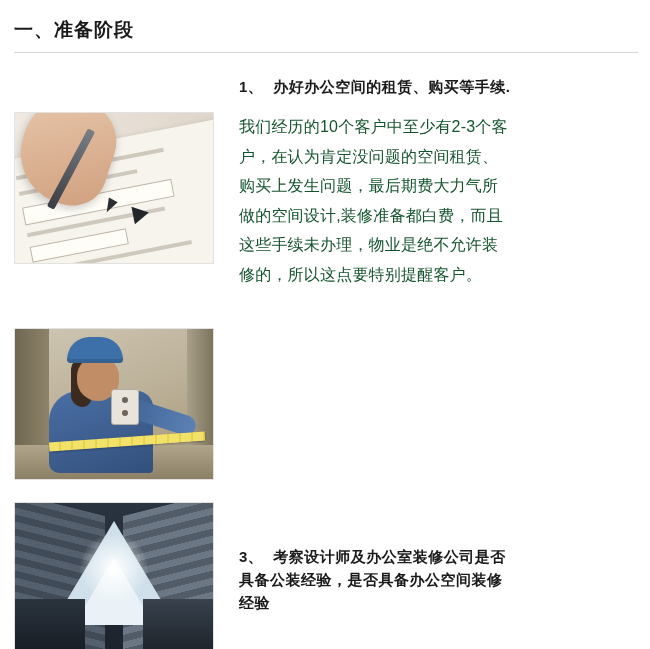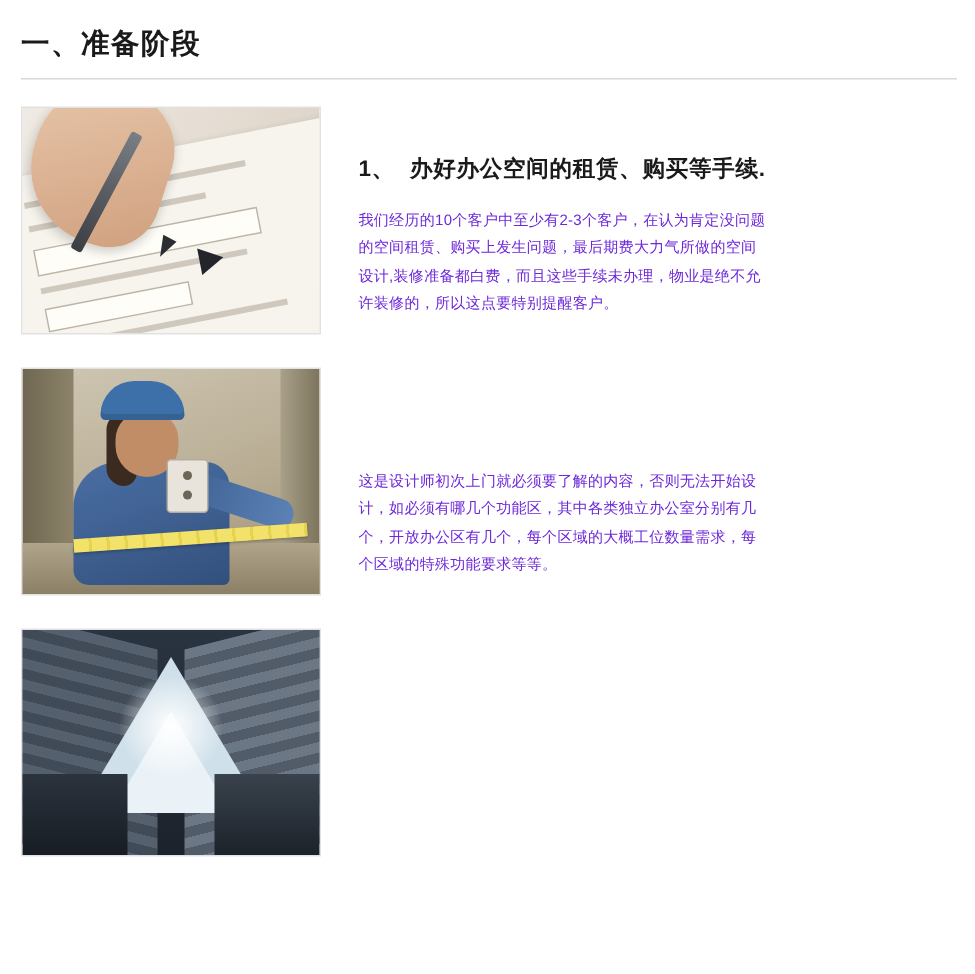--- a/index.html
+++ b/index.html
@@ -39,21 +39,21 @@
     color: #3c3c3c;
     margin-top: 12px;
     line-height: 1.6;
     letter-spacing: 0.3px;
   }
   .sections {
     margin-top: 18px;
   }
   .section {
     display: flex;
-    align-items: flex-end;
+    align-items: center;
     margin-bottom: 22px;
   }
   .thumb {
     width: 200px;
     height: 152px;
     flex: 0 0 200px;
     border: 1px solid #e2e2e2;
     box-sizing: border-box;
     overflow: hidden;
     position: relative;
@@ -68,22 +68,22 @@
     font-weight: bold;
     color: #1a1a1a;
     line-height: 1.55;
     letter-spacing: 0.5px;
     margin: 0 0 0 0;
   }
   .section-title .num {
     margin-right: 10px;
   }
   .section-text {
-    font-size: 10px;
-    color: #6d28d9;
+    font-size: 16px;
+    color: #14532d;
     line-height: 1.85;
     margin-top: 14px;
     letter-spacing: 0.2px;
   }
   .s2 .section-text { margin-top: 16px; }
   .s3 .section-text { margin-top: 12px; line-height: 1.8; }
 
   
   .img-form {
     background: linear-gradient(115deg,#efeae3 0%,#e6ded4 45%,#d9cfc2 100%);
@@ -289,32 +289,34 @@
         <div class="floor"></div>
         <div class="body"></div>
         <div class="arm"></div>
         <div class="hair"></div>
         <div class="face"></div>
         <div class="cap"></div>
         <div class="outlet"></div>
         <div class="tape"></div>
       </div>
       <div class="section-body">
-        <p class="section-text">这是设计师初次上门就必须要了解的内容，否则无法开始设计，如必须有哪几个功能区，其中各类独立办公室分别有几个，开放办公区有几个，每个区域的大概工位数量需求，每个区域的特殊功能要求等等。</p>
       </div>
     </div>
 
     <div class="section s3">
       <div class="thumb img-towers">
         <div class="bl"></div>
         <div class="br"></div>
         <div class="sky"></div>
         <div class="sky2"></div>
         <div class="glow"></div>
         <div class="dark-l"></div>
         <div class="dark-r"></div>
       </div>
       <div class="section-body">
+        <div class="section-title">
+          <span class="num">3、</span><span>考察设计师及办公室装修公司是否具备公装经验，是否具备办公空间装修经验</span>
+        </div>
       </div>
     </div>
 
   </div>
 </div>
 
 </body></html>

